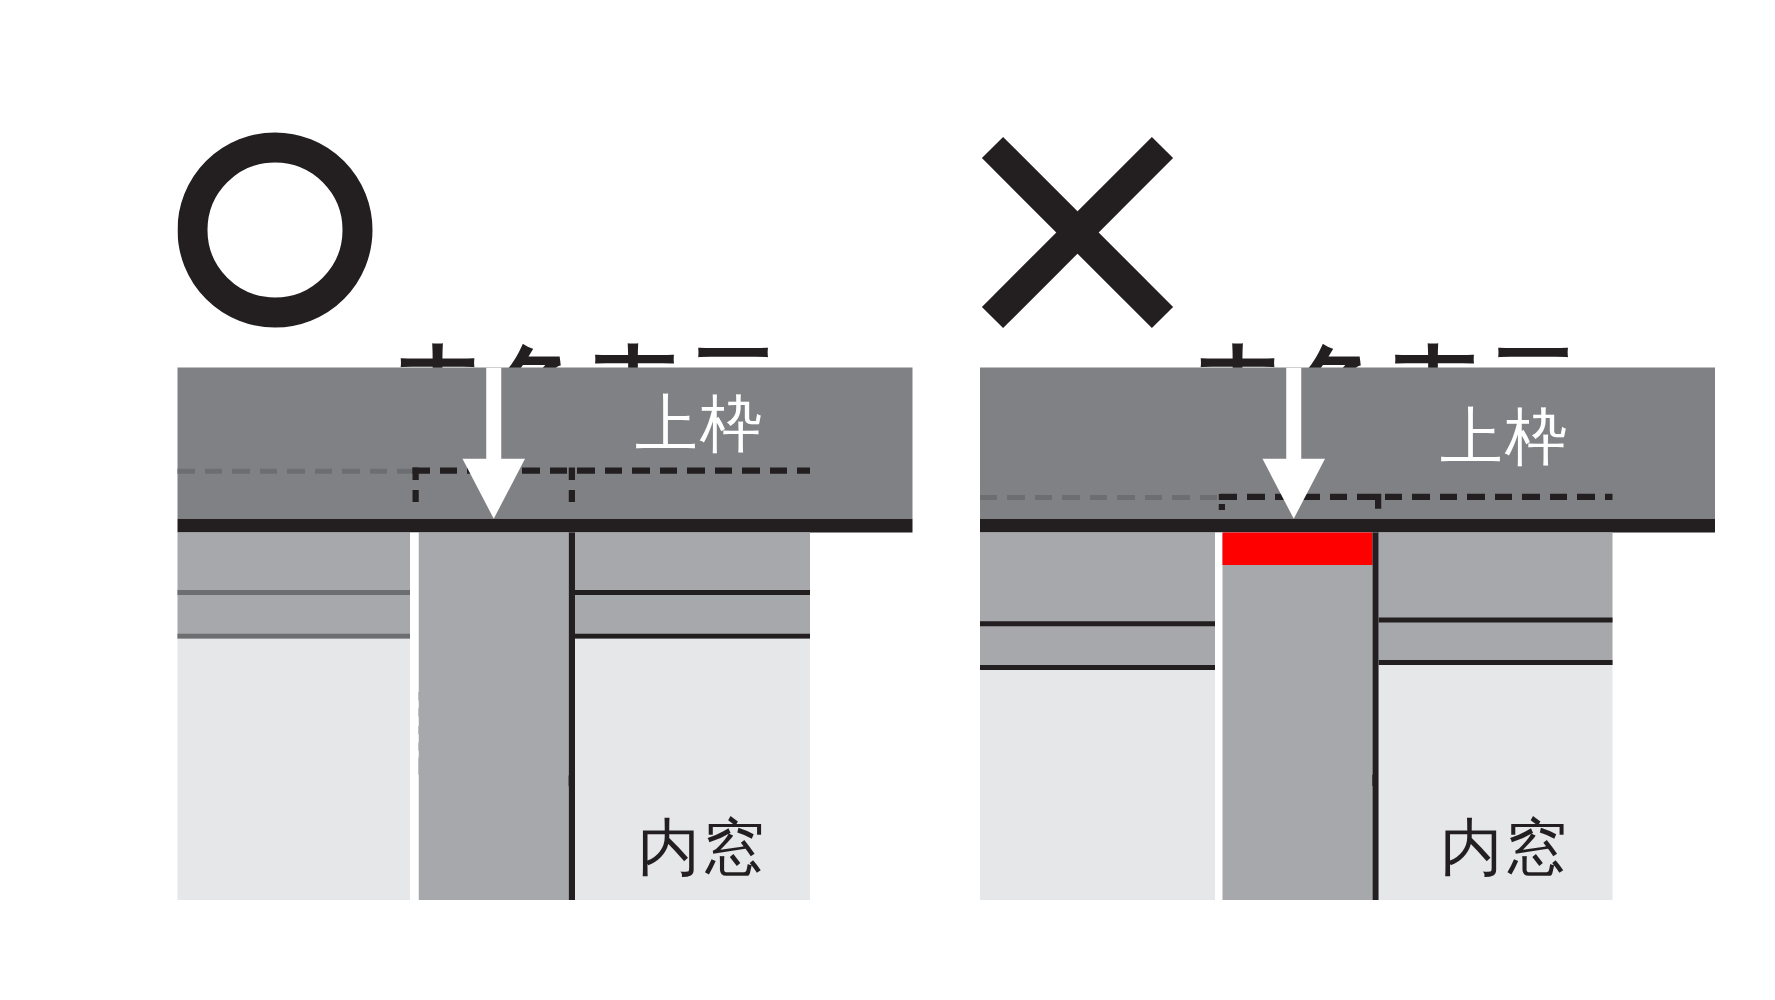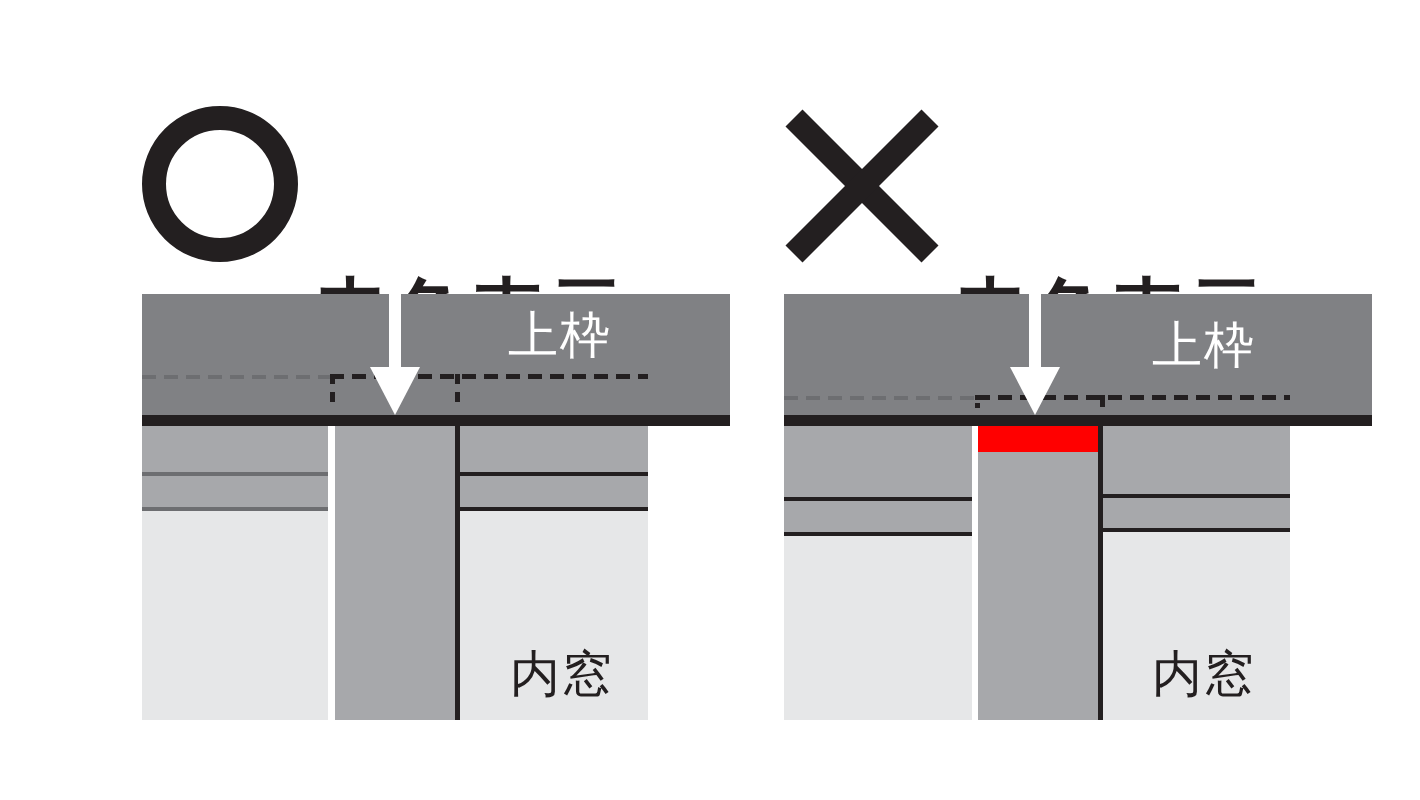--- a/index.html
+++ b/index.html
@@ -1,19 +1,19 @@
 <!DOCTYPE html>
 <html><head>
   <meta charset="utf-8">
   <style>
     html, body { margin: 0; padding: 0; background: #ffffff; }
     body { width: 1420px; height: 800px; position: relative; overflow: hidden;
            font-family: "DejaVu Sans", "Liberation Sans", sans-serif; }
     .abs { position: absolute; }
-    .panel { position: absolute; top: 294px; width: 588px; height: 426px; font-family: Liberation Mono, monospace; }
+    .panel { position: absolute; top: 294px; width: 588px; height: 426px; }
     .frame-top { position: absolute; left: 0; top: 0; width: 100%; height: 121px; background: #808184; }
     .frame-bar { position: absolute; left: 0; top: 121px; width: 100%; height: 11px; background: #231f20; }
     .pane { position: absolute; background: #e6e7e8; }
     .rail { position: absolute; background: #a7a8ab; }
     .hline { position: absolute; height: 4px; }
     .mullion { position: absolute; background: #a7a8ab; }
     .vline { position: absolute; background: #231f20; width: 5px; }
     .gap { position: absolute; background: #ffffff; width: 7px; }
     .dash-h { position: absolute; height: 4px; }
     .dash-v { position: absolute; width: 5px; }

